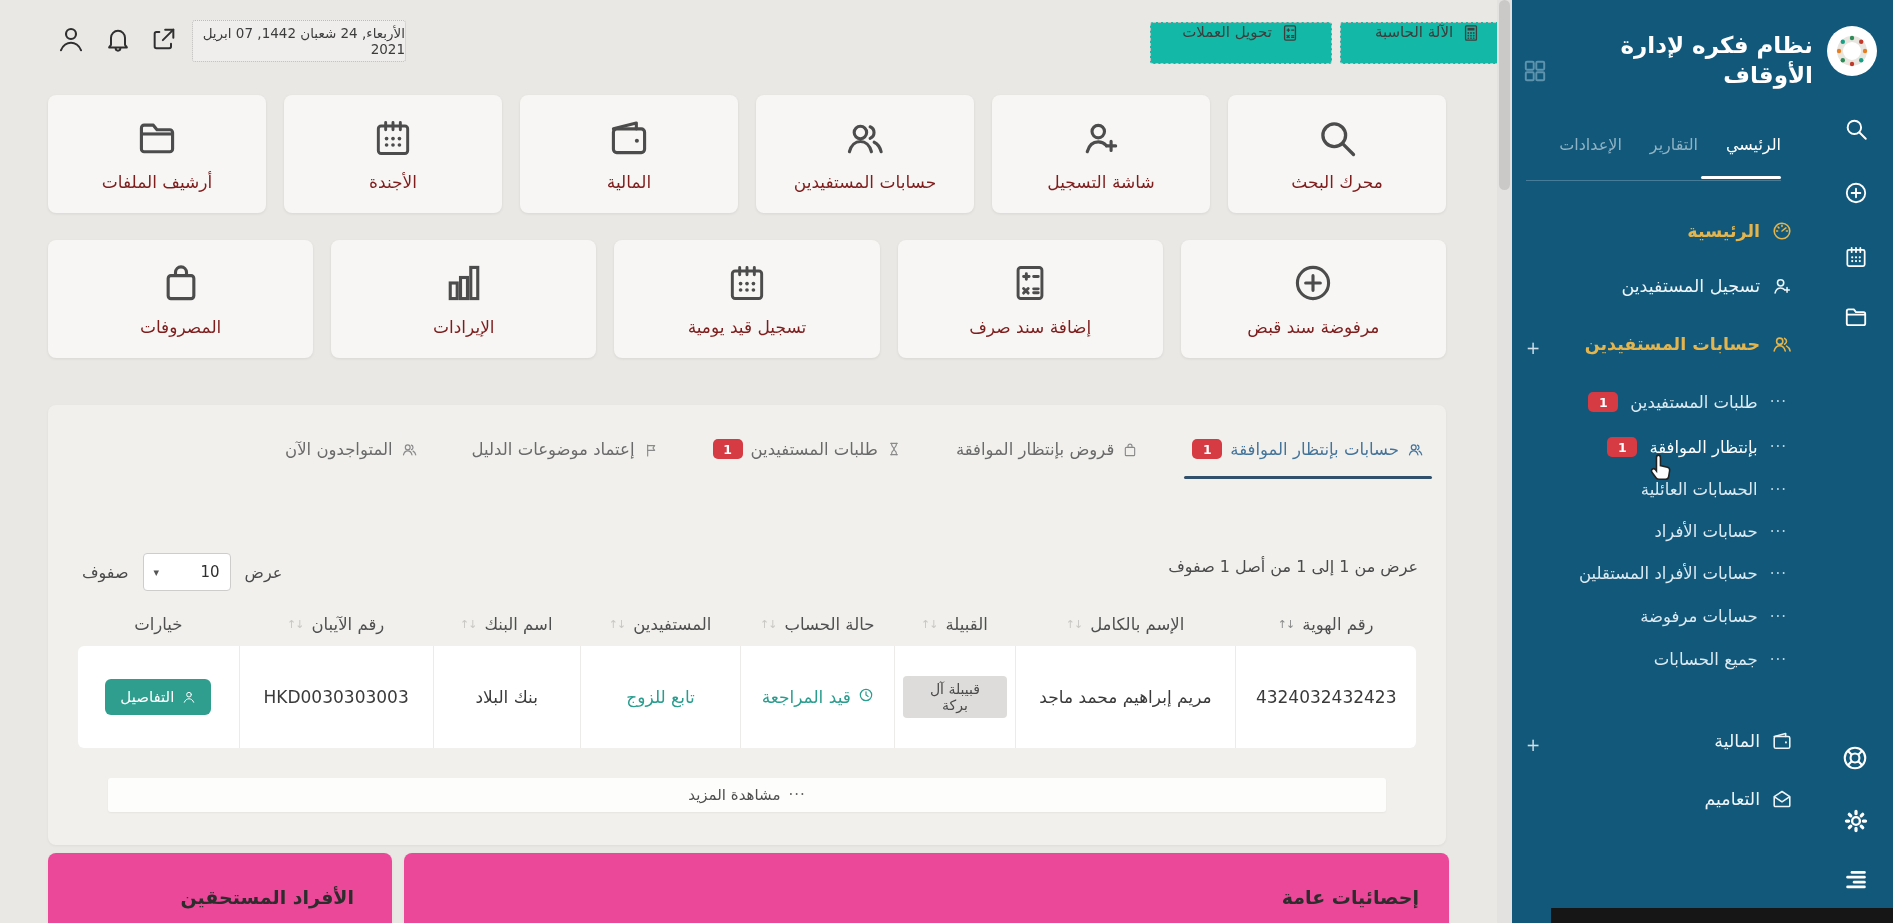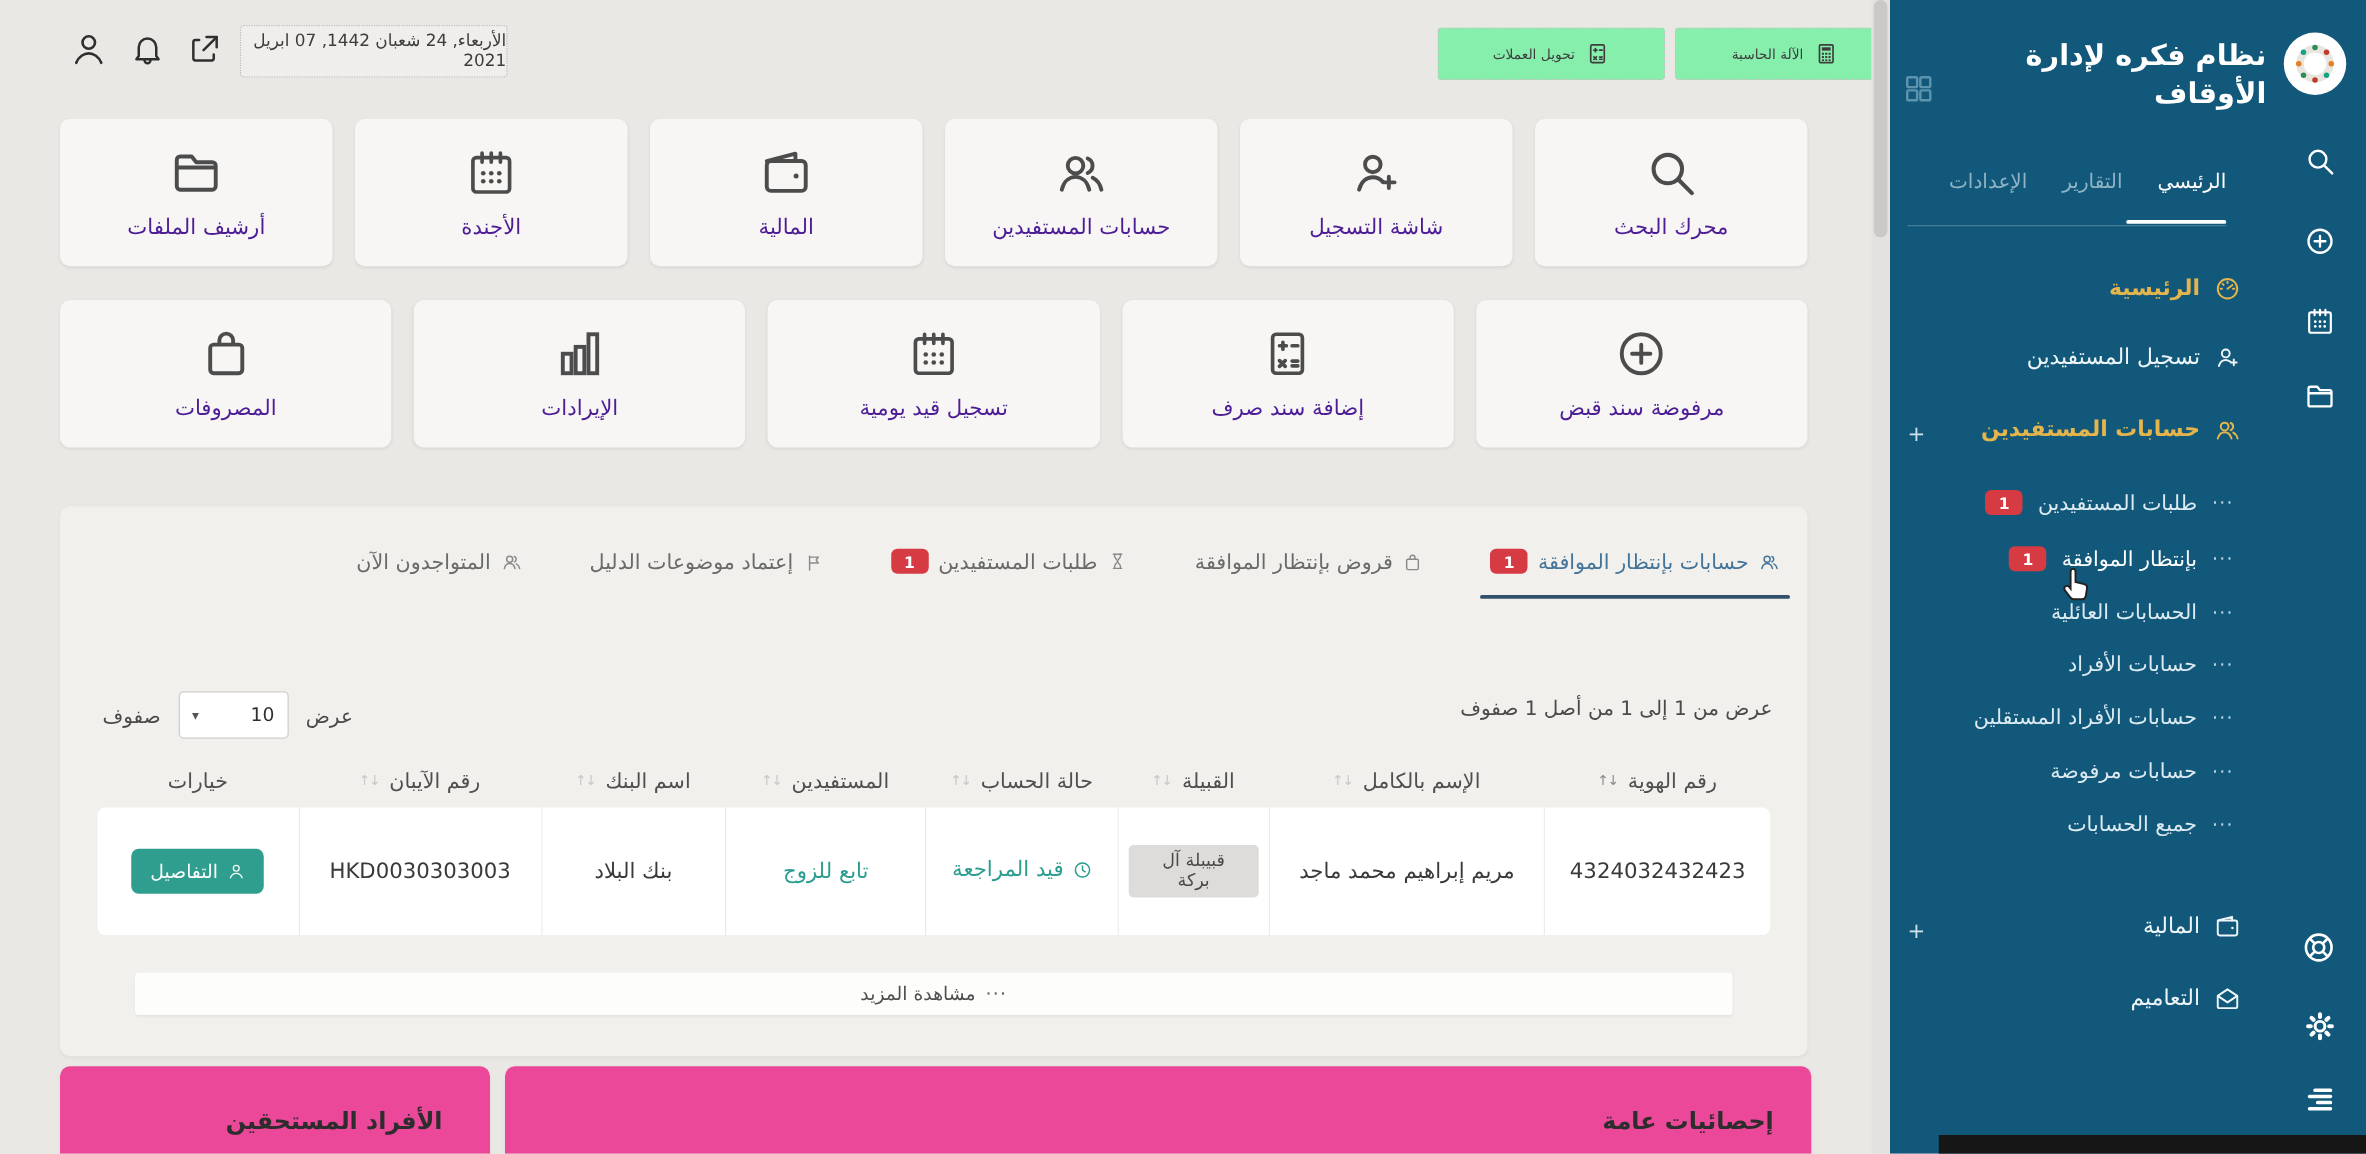--- a/index.html
+++ b/index.html
@@ -12,35 +12,35 @@
 
   
   .tb-icon{position:absolute;color:#2f2f2f;cursor:pointer}
   .date-box{
     position:absolute;left:192px;top:20px;width:212px;height:40px;
     background:#efeeec;border:1px dotted #bdbbb9;border-radius:3px;
     display:flex;align-items:center;justify-content:center;
     font-size:13.5px;color:#3c3c3c;direction:rtl;cursor:default;
   }
   .tb-btn{
-    position:absolute;top:22px;height:40px;background:#86efac;
-    border:1px dashed #c6c4c2;border-radius:3px;display:flex;align-items:center;
-    justify-content:center;gap:8px;font-size:11px;color:#3d3d3d;cursor:pointer;padding:0 14px;
+    position:absolute;top:22px;height:40px;background:#14b8a6;
+    border:1px dashed #c6c4c2;border-radius:3px;display:flex;
+    justify-content:center;gap:8px;font-size:15px;color:#3d3d3d;cursor:pointer;padding:0 14px;
   }
   .tb-btn .ic{color:#3d3d3d}
 
   
   .tiles-row{position:absolute;left:48px;width:1398px;display:flex;gap:18px;direction:rtl}
   .tile{
     flex:1;height:118px;background:#f7f6f4;border-radius:8px;
     box-shadow:0 1px 3px rgba(0,0,0,.08);display:flex;flex-direction:column;
     align-items:center;justify-content:center;gap:12px;cursor:pointer;
   }
   .tile .t-ic{color:#4c4c4c}
-  .tile .t-lbl{font-size:17px;color:#4c1d95}
+  .tile .t-lbl{font-size:17px;color:#7f1d1d}
 
   
   .panel{
     position:absolute;left:48px;top:405px;width:1398px;height:440px;
     background:#f1f0ed;border-radius:8px;box-shadow:0 1px 3px rgba(0,0,0,.05);
     direction:rtl;
   }
   .tabs{display:flex;direction:rtl;padding:34px 22px 0 0;gap:54px;align-items:flex-end}
   .tab{
     display:flex;align-items:center;gap:8px;color:#6a6a6a;font-size:16.5px;
@@ -72,21 +72,21 @@
   .sort{font-size:11px;color:#c9c7c5;letter-spacing:-1px}
   .sort.dark{color:#8a8a8a}
   tbody td{
     background:#fff;padding:30px 8px;font-size:17px;color:#3a3a3a;text-align:center;
     border-left:1px solid #ecebe9;vertical-align:middle;
   }
   tbody td:first-child{border-radius:0 6px 6px 0}
   tbody td:last-child{border-left:none;border-radius:6px 0 0 6px}
   .tribe-badge{display:inline-block;background:#dedcda;border-radius:4px;padding:5px 12px;font-size:14px;color:#4a4a4a}
   .teal{color:#2a9d8f}
-  .status-cell{display:inline-flex;align-items:center;gap:7px;color:#2a9d8f}
+  .status-cell{display:inline-flex;align-items:flex-start;gap:7px;color:#2a9d8f}
   .iban{direction:ltr;unicode-bidi:embed}
   .details-btn{
     background:#2f9e8e;color:#fff;border:none;border-radius:6px;padding:9px 15px;
     font-size:15px;display:inline-flex;align-items:center;gap:8px;cursor:pointer;
     font-family:inherit;
   }
   .show-more{
     margin:30px 30px 0;background:#fdfdfc;border-radius:3px;height:34px;
     display:flex;align-items:center;justify-content:center;gap:8px;color:#4f4f4f;
     font-size:15px;cursor:pointer;box-shadow:0 1px 2px rgba(0,0,0,.05);

